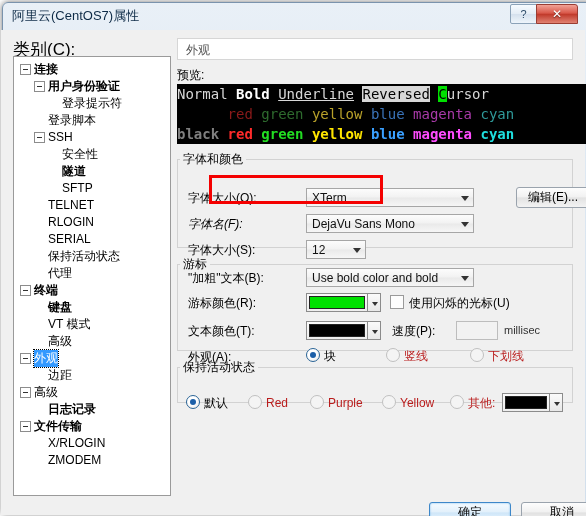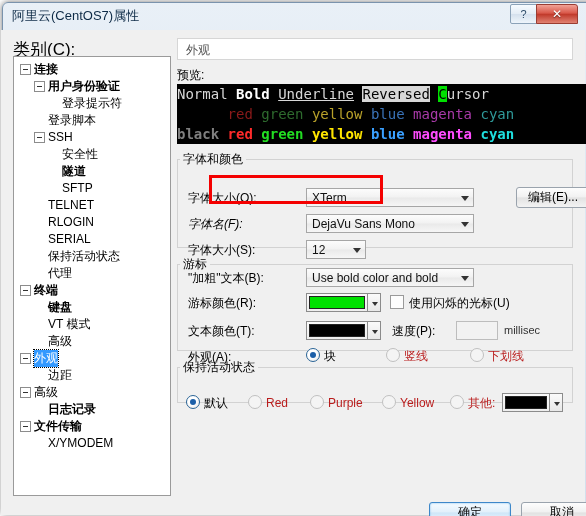--- a/index.html
+++ b/index.html
@@ -135,21 +135,22 @@
           <div class="node" style="padding-left: 20px;"><span class="dots"></span><span class="lbl">代理</span></div>
           <div class="node b" style="padding-left: 6px;"><span class="exp"></span><span class="lbl">终端</span></div>
           <div class="node b" style="padding-left: 20px;"><span class="dots"></span><span class="lbl">键盘</span></div>
           <div class="node" style="padding-left: 20px;"><span class="dots"></span><span class="lbl">VT 模式</span></div>
           <div class="node" style="padding-left: 20px;"><span class="dots"></span><span class="lbl">高级</span></div>
           <div class="node sel" style="padding-left: 6px;"><span class="exp"></span><span class="lbl">外观</span></div>
           <div class="node" style="padding-left: 20px;"><span class="dots"></span><span class="lbl">边距</span></div>
           <div class="node" style="padding-left: 6px;"><span class="exp"></span><span class="lbl">高级</span></div>
           <div class="node b" style="padding-left: 20px;"><span class="dots"></span><span class="lbl">日志记录</span></div>
           <div class="node b" style="padding-left: 6px;"><span class="exp"></span><span class="lbl">文件传输</span></div>
-          <div class="node" style="padding-left: 20px;"><span class="dots"></span><span class="lbl">X/YMODEM</span></div>
+          <div class="node" style="padding-left: 20px;"><span class="dots"></span><span class="lbl">X/RLOGIN</span></div>
+          <div class="node" style="padding-left: 20px;"><span class="dots"></span><span class="lbl">ZMODEM</span></div>
         </div>
     </div>
 
     <div class="rpane">
 
       <div class="tabhdr">
         <span>外观</span>
       </div>
 
       <div class="prev-label">预览:</div>

